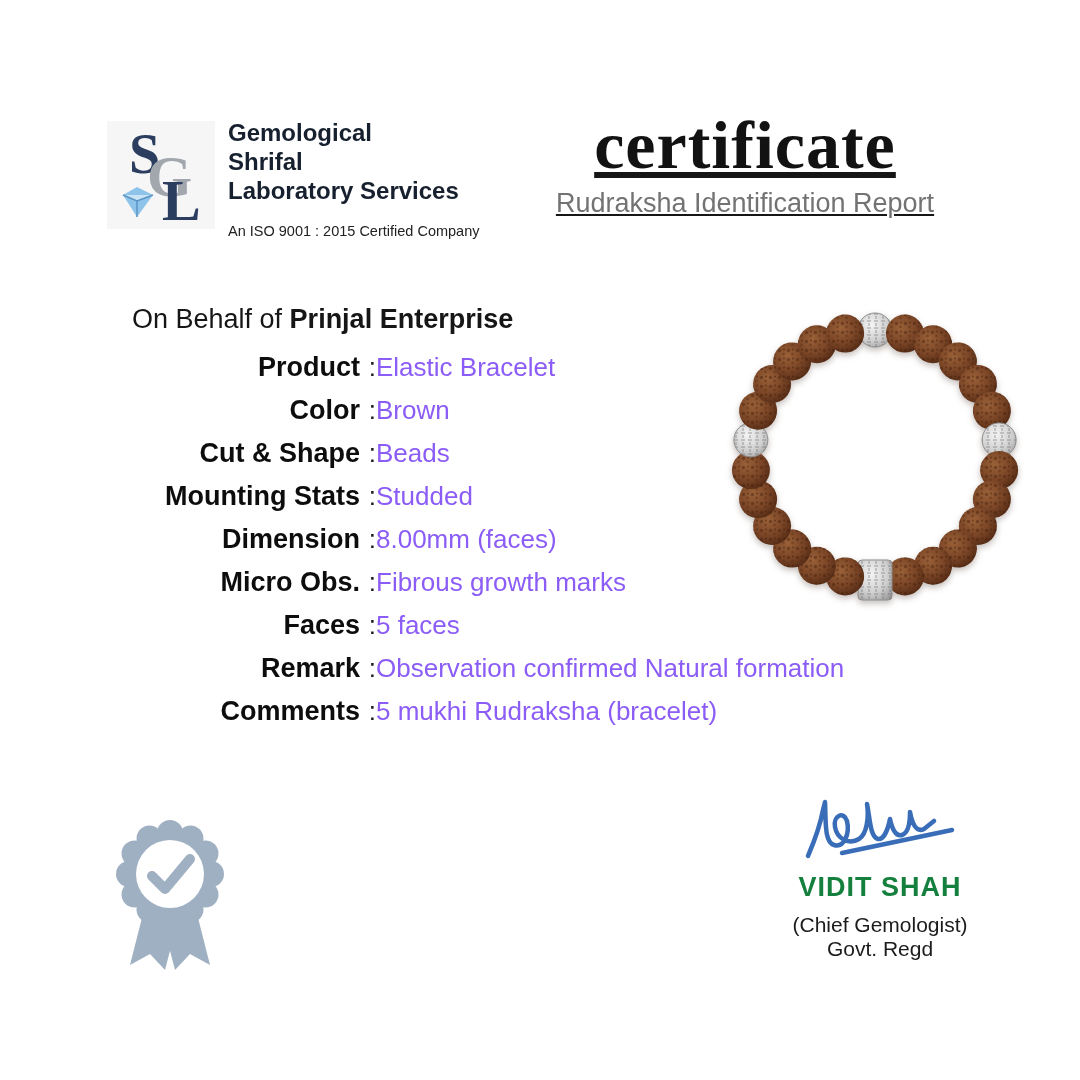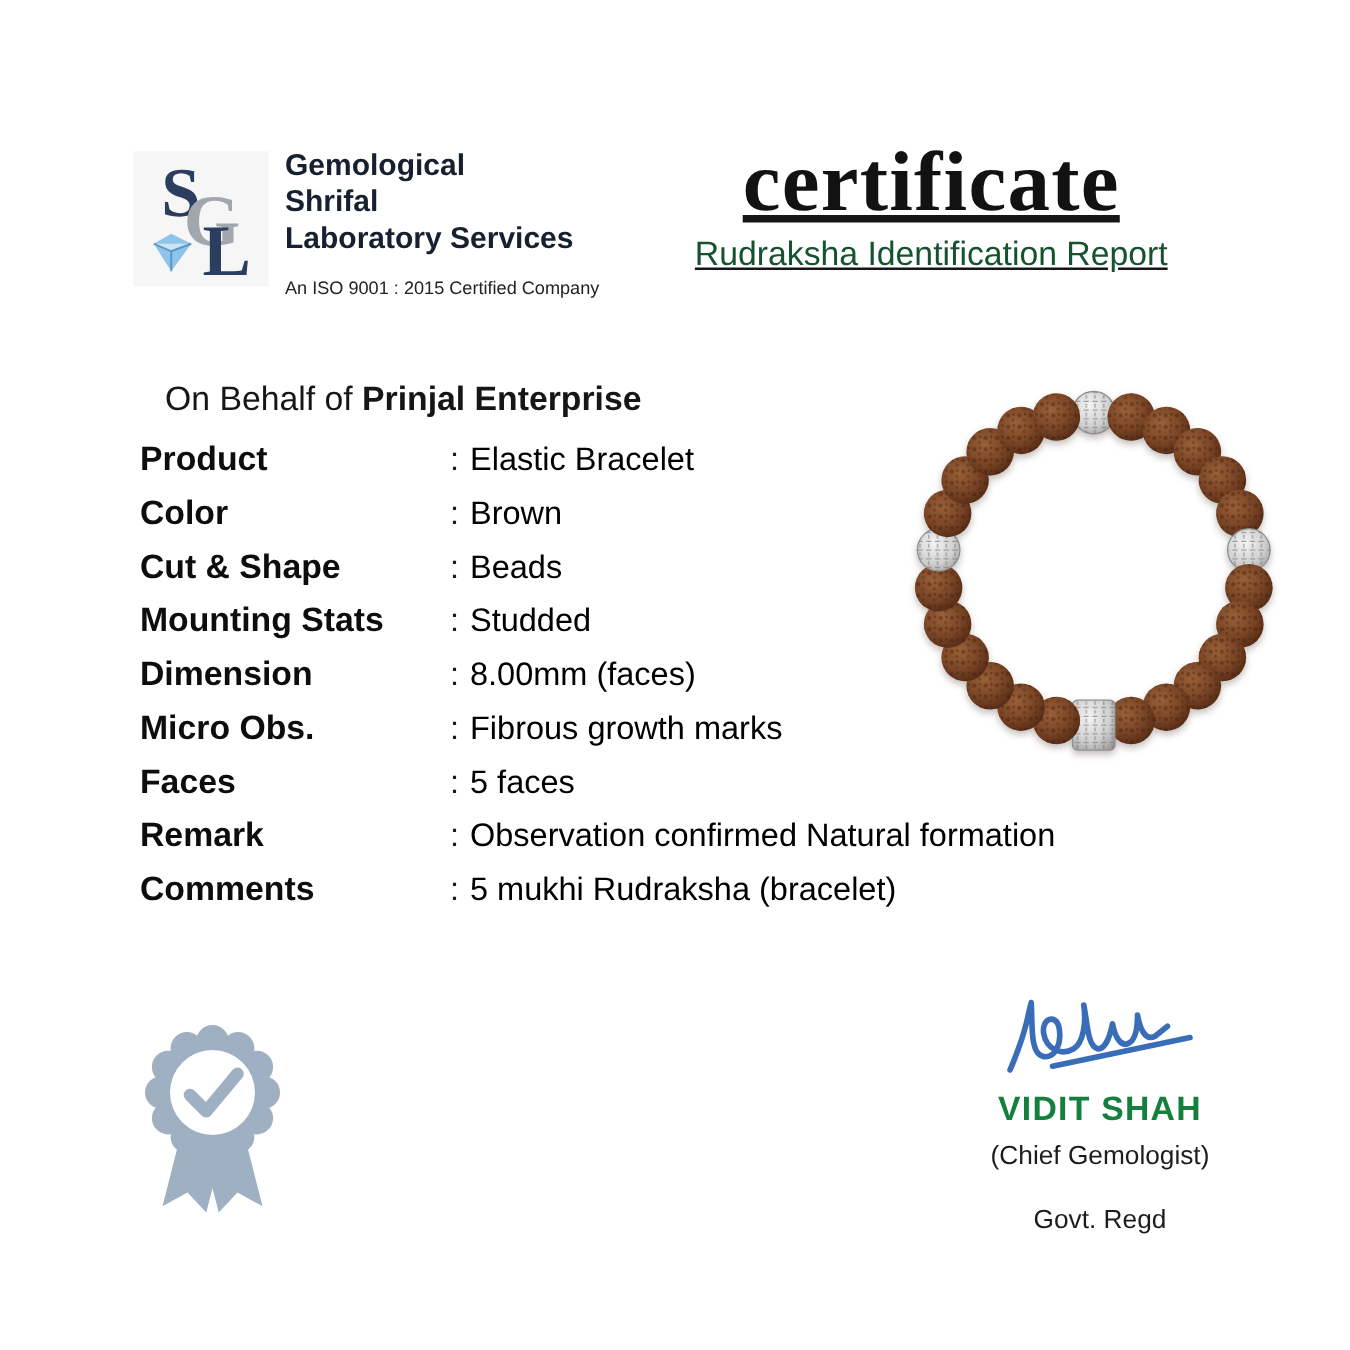--- a/index.html
+++ b/index.html
@@ -7,40 +7,40 @@
     width:1080px;height:1080px;background:#ffffff;position:relative;
     font-family:"Liberation Sans", sans-serif;color:#161616;overflow:hidden;
   }
   
   .logo-box{position:absolute;left:107px;top:121px;width:108px;height:108px;background:#f6f6f6;}
   .logo-text{position:absolute;left:228px;top:118px;line-height:29px;}
   .logo-text .big{font-size:24px;font-weight:700;color:#16202e;}
   .logo-text .tag{font-size:14.5px;font-weight:400;color:#222;margin-top:17px;line-height:18px;}
   .cert-head{position:absolute;left:520px;top:110px;width:450px;text-align:center;text-decoration:underline;}
   .cert-title{font-family:"Liberation Serif", serif;font-weight:700;font-size:68px;line-height:70px;color:#121212;letter-spacing:1px;}
-  .cert-sub{font-size:27px;margin-top:8px;color:#14532d;}
+  .cert-sub{font-size:27px;margin-top:8px;color:#737373;}
   
   .behalf{position:absolute;left:112px;top:304px;font-size:27px;margin-left:20px;}
   .behalf b{font-weight:700;}
-  .details{position:absolute;left:112px;top:346px;width:860px;}
+  .details{position:absolute;left:112px;top:346px;width:860px;text-align:right;}
   .row{display:flex;height:43px;align-items:center;}
   .row .lbl{width:248px;font-size:27px;font-weight:700;color:#0d0d0d;}
   .row .col{width:16px;font-size:26px;color:#1a1a1a;}
-  .row .val{font-size:26px;color:#000000;}
+  .row .val{font-size:26px;color:#8b5cf6;}
   
   .photo{position:absolute;left:705px;top:285px;width:340px;height:340px;}
   .photo svg{filter:drop-shadow(0 3px 3px rgba(60,40,25,.30));}
   
   .badge{position:absolute;left:103px;top:812px;width:134px;height:160px;color:var(--badge,#9fb0c2);}
   
   .sig-block{position:absolute;left:760px;top:790px;width:240px;text-align:center;}
   .sig-scribble{width:160px;height:74px;margin:0 auto;color:var(--ink,#3a6db8);}
   .sig-name{font-size:27px;font-weight:700;letter-spacing:1px;color:#15803d;margin-top:8px;}
   .sig-role{font-size:21px;margin-top:10px;color:#1c1c1c;}
-  .sig-reg{font-size:21px;margin-top:27px;color:#1c1c1c;}
+  .sig-reg{font-size:21px;margin-top:0;color:#1c1c1c;}
 </style>
 </head>
 <body>
 
 <div class="logo-box">
   <svg width="108" height="108" viewBox="0 0 108 108">
     <text x="22" y="52" font-family="Liberation Serif, serif" font-weight="700" font-size="56" style="fill:var(--navy)">S</text>
     <text x="40" y="75" font-family="Liberation Serif, serif" font-weight="700" font-size="58" style="fill:var(--gray)">G</text>
     <text x="55" y="99" font-family="Liberation Serif, serif" font-weight="700" font-size="58" style="fill:var(--navy)">L</text>
     <g>

